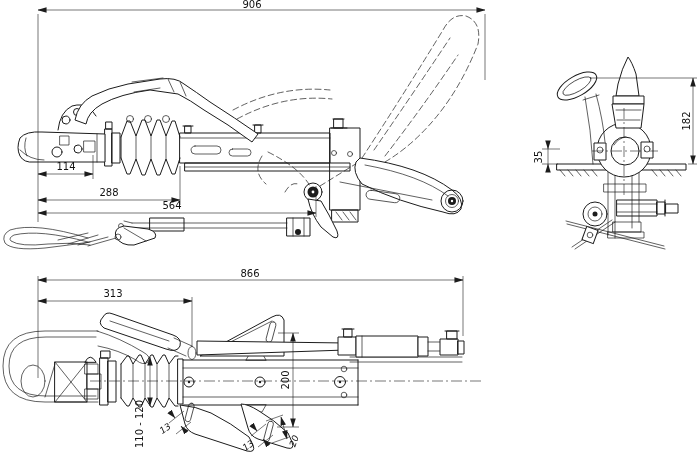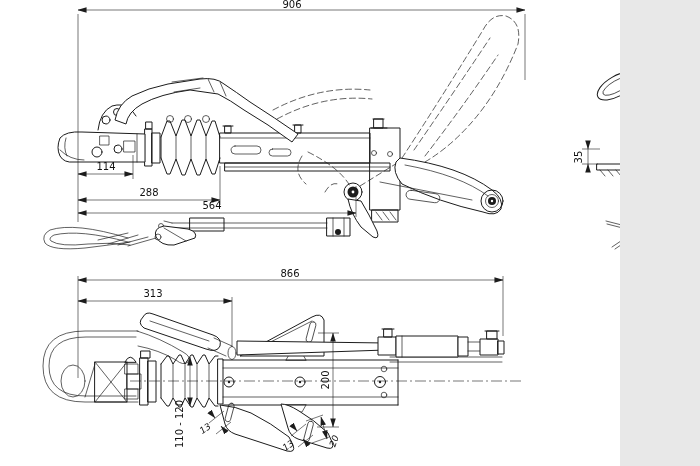--- a/index.html
+++ b/index.html
@@ -1,17 +1,17 @@
 <!DOCTYPE html>
 <html><head>
 <meta charset="utf-8">
 <style>
   html,body{margin:0;padding:0;background:#e8e8e8;}
-  .sheet{width:580px;height:466px;background:#fff;position:relative;overflow:hidden;
-         font-family:"DejaVu Sans","Liberation Sans",sans-serif;padding-left:40px;}
+  .sheet{width:700px;height:466px;background:#fff;position:relative;overflow:hidden;
+         font-family:"DejaVu Sans","Liberation Sans",sans-serif;}
   svg{display:block}
   .ln{fill:none;stroke:#1c1c1c;stroke-width:1;stroke-linejoin:round;stroke-linecap:round}
   .tn{fill:none;stroke:#1c1c1c;stroke-width:.7;stroke-linejoin:round;stroke-linecap:round}
   .wf{fill:#fff;stroke:#1c1c1c;stroke-width:1;stroke-linejoin:round}
   .dk{fill:#1c1c1c;stroke:none}
   .wd{fill:#fff;stroke:none}
   .dash{stroke-dasharray:6 3.5}
   .cl{fill:none;stroke:#1c1c1c;stroke-width:.6;stroke-dasharray:11 3 2 3}
   .dim{fill:none;stroke:#1c1c1c;stroke-width:.6}
   text{fill:#111;font-family:"DejaVu Sans","Liberation Sans",sans-serif;font-size:10px}

